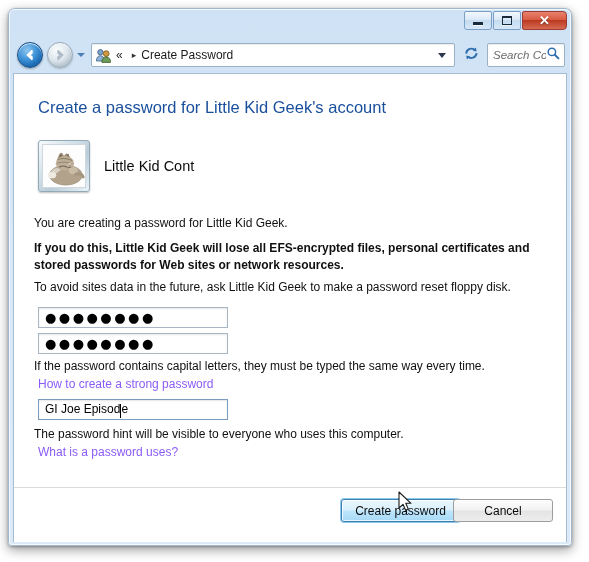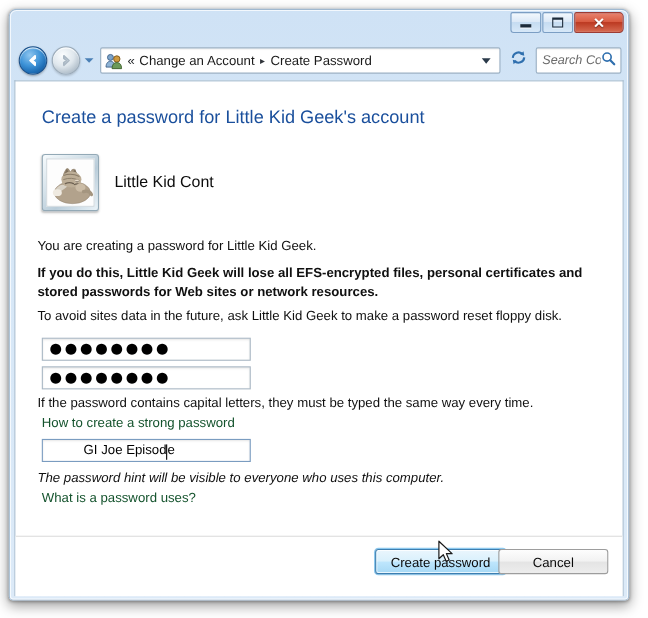--- a/index.html
+++ b/index.html
@@ -295,21 +295,21 @@
     font-size: 12px;
     color: #101010;
     line-height: 1.42;
   }
   .body-text.bold { font-weight: bold; }
 
   .link {
     position: absolute;
     left: 24px;
     font-size: 12px;
-    color: #14532d;
+    color: #8b5cf6;
     text-decoration: none;
     cursor: pointer;
     white-space: nowrap;
   }
 
   .textfield {
     position: absolute;
     left: 24px;
     width: 190px;
     height: 21px;
@@ -440,21 +440,20 @@
     <div id="address-bar">
       <span id="addr-icon">
         <svg width="17" height="17" viewBox="0 0 17 17">
           <circle cx="5.4" cy="5.2" r="2.7" fill="#7da4c9" stroke="#3c5f86" stroke-width="0.8"></circle>
           <path d="M1.4 14 C1.4 10.4 3.2 8.7 5.4 8.7 C7.6 8.7 9.4 10.4 9.4 14 Z" fill="#8fb4d6" stroke="#3c5f86" stroke-width="0.8"></path>
           <circle cx="11.2" cy="6.6" r="2.9" fill="#cf9a3f" stroke="#7a5419" stroke-width="0.8"></circle>
           <path d="M6.9 15.4 C6.9 11.4 8.9 9.9 11.2 9.9 C13.5 9.9 15.5 11.4 15.5 15.4 Z" fill="#6c9a5a" stroke="#3c5f2a" stroke-width="0.8"></path>
         </svg>
       </span>
       <span class="chev">«</span>
-      <span class="crumb">Change an Account</span>
       <span class="crumb-sep">▸</span>
       <span class="crumb">Create Password</span>
       <span id="addr-dropdown"></span>
     </div>
 
     <div id="refresh-button">
       <span>
         <svg width="17" height="17" viewBox="0 0 17 17">
           <path d="M3.2 8.6 A5.2 5.2 0 0 1 12.4 5.6" fill="none" stroke="#2f6fae" stroke-width="1.9"></path>
           <path d="M13.6 8.2 A5.2 5.2 0 0 1 4.6 11.3" fill="none" stroke="#2f6fae" stroke-width="1.9"></path>
@@ -520,25 +519,25 @@
       </div>
 
       <div class="textfield" style="top:259px;">
         <span class="pw-dots">●●●●●●●●</span>
       </div>
 
       <div class="body-text" style="top:284px; width:510px;">If the password contains capital letters, they must be typed the same way every time.</div>
 
       <a class="link" style="top:303px;" href="#">How to create a strong password</a>
 
-      <div class="textfield" id="hint-field" style="top:325px;padding-left:31px;">
+      <div class="textfield" id="hint-field" style="top:325px;">
         <span id="hint-value"><span>GI Joe Episod</span><span id="caret"></span><span>e</span></span>
       </div>
 
-      <div class="body-text" style="top:352px; width:510px;font-style:italic;">The password hint will be visible to everyone who uses this computer.</div>
+      <div class="body-text" style="top:352px; width:510px;">The password hint will be visible to everyone who uses this computer.</div>
 
       <a class="link" style="top:371px;" href="#">What is a password uses?</a>
     </div>
 
     <div id="button-bar">
       <div class="dlgbtn" id="create-password-button">Create password</div>
       <div class="dlgbtn" id="cancel-button">Cancel</div>
     </div>
   </div>
 </div>

